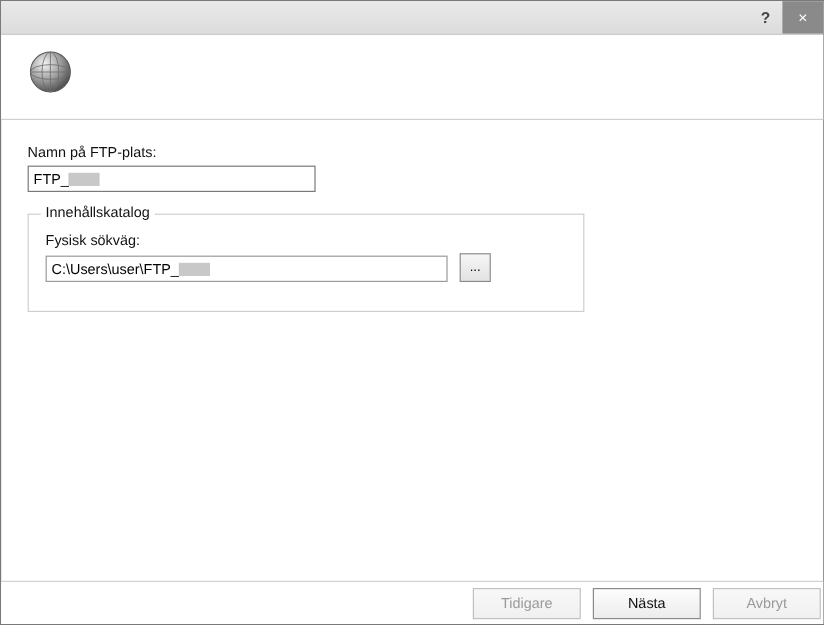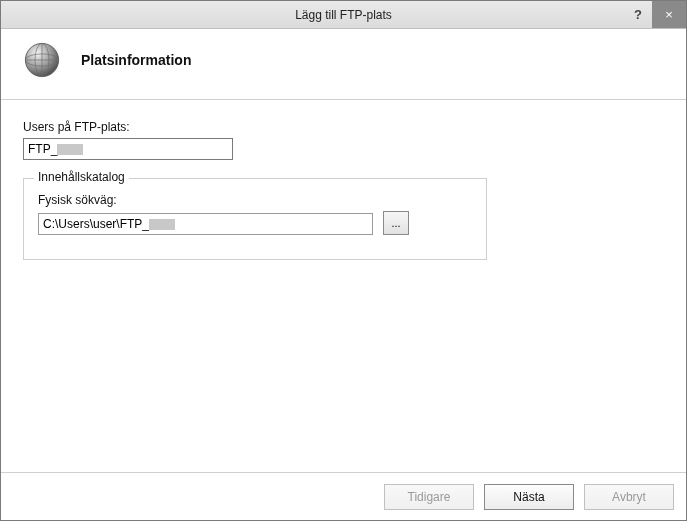--- a/index.html
+++ b/index.html
@@ -66,24 +66,24 @@
   .path-row { display: flex; align-items: flex-end; gap: 10px; margin-top: 4px; }
   .browse-btn {
     width: 26px; height: 24px;
     border: 1px solid #8a8a8a;
     background: linear-gradient(#f6f6f6, #e2e2e2);
     font-size: 11px; line-height: 1;
     display: flex; align-items: center; justify-content: center;
     cursor: pointer;
   }
   .footer {
-    height: 48px;
+    height: 36px;
     border-top: 1px solid #d0d0d0;
     display: flex; align-items: center; justify-content: flex-end;
-    gap: 10px; padding: 0 12px;
+    gap: 10px; padding: 0 2px;
     background: #fff;
   }
   .wiz-btn {
     width: 90px; height: 26px;
     border: 1px solid #8a8a8a;
     background: linear-gradient(#fdfdfd, #ececec);
     font-size: 12px; color: #111;
     cursor: pointer;
   }
   .wiz-btn.disabled {
@@ -92,32 +92,31 @@
     background: linear-gradient(#f8f8f8, #f0f0f0);
     cursor: default;
   }
   
   .fake-input {
     display: flex; align-items: center;
     height: 22px;
     border: 1px solid #7a7a7a;
     font-size: 12px; padding: 0 4px;
     background: #fff;
-    width: 210px;
+    width: 240px;
   }
   .fake-input.wide { width: 335px; border-color: #9a9a9a; }
   .fake-input span { white-space: pre; }
 </style>
 </head>
 <body>
 
 <div class="window">
 
   <div class="titlebar">
-    <div class="titlebar-title">Lägg till FTP-plats</div>
     <div class="titlebar-buttons">
       <div class="tb-btn tb-help">
         <span>?</span>
       </div>
       <div class="tb-btn tb-close">
         <span>×</span>
       </div>
     </div>
   </div>
 
@@ -129,26 +128,25 @@
           <stop offset="60%" stop-color="#9a9a9a"></stop>
           <stop offset="100%" stop-color="#555"></stop>
         </radialGradient>
       </defs>
       <circle cx="24" cy="24" r="19" fill="url(#g)" stroke="#555" stroke-width="1"></circle>
       <ellipse cx="24" cy="24" rx="19" ry="7" fill="none" stroke="#6e6e6e" stroke-width="0.8"></ellipse>
       <ellipse cx="24" cy="24" rx="8" ry="19" fill="none" stroke="#6e6e6e" stroke-width="0.8"></ellipse>
       <line x1="5" y1="24" x2="43" y2="24" stroke="#6e6e6e" stroke-width="0.8"></line>
       <line x1="24" y1="5" x2="24" y2="43" stroke="#6e6e6e" stroke-width="0.8"></line>
     </svg>
-    <div class="header-title">Platsinformation</div>
   </div>
 
   <div class="content">
 
-    <div class="field-label">Users på FTP-plats:</div>
+    <div class="field-label">Namn på FTP-plats:</div>
     <div class="fake-input">
       <span>FTP_</span>
       <span class="obscure" style="width: 26px;"></span>
     </div>
 
     <div class="fieldset">
       <div class="fieldset-legend">Innehållskatalog</div>
       <div class="field-label">Fysisk sökväg:</div>
       <div class="path-row">
         <div class="fake-input wide">

